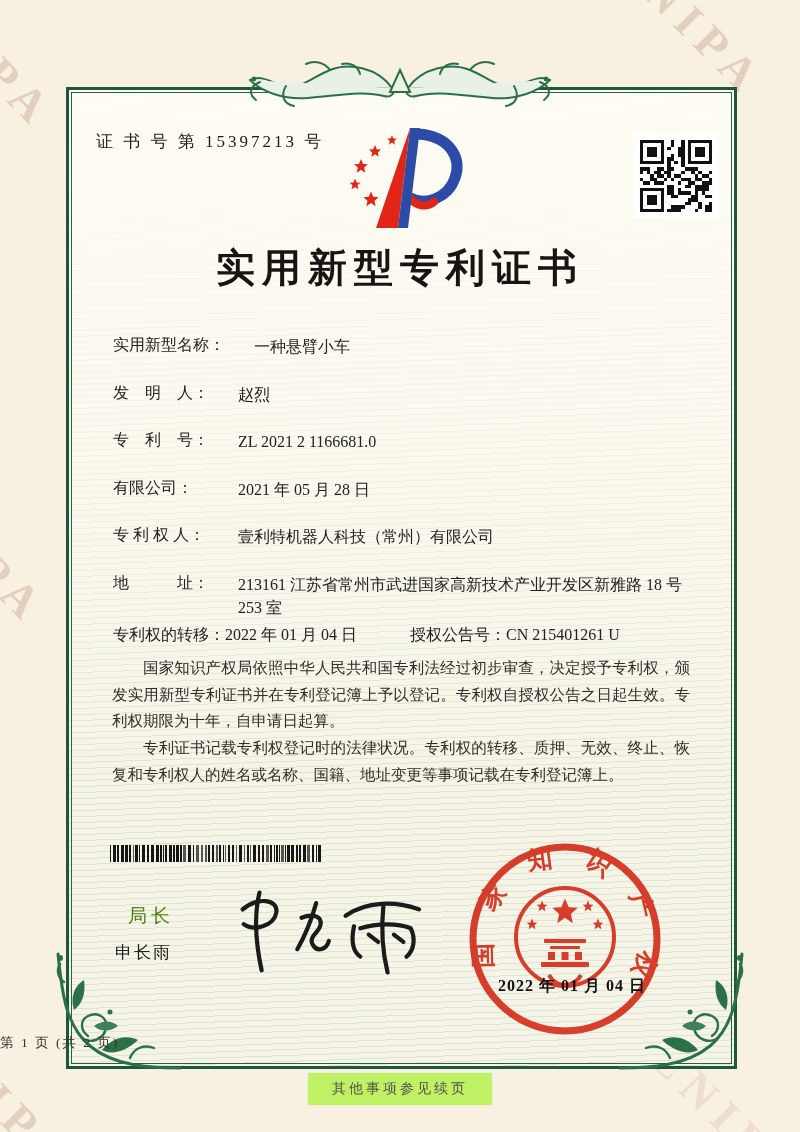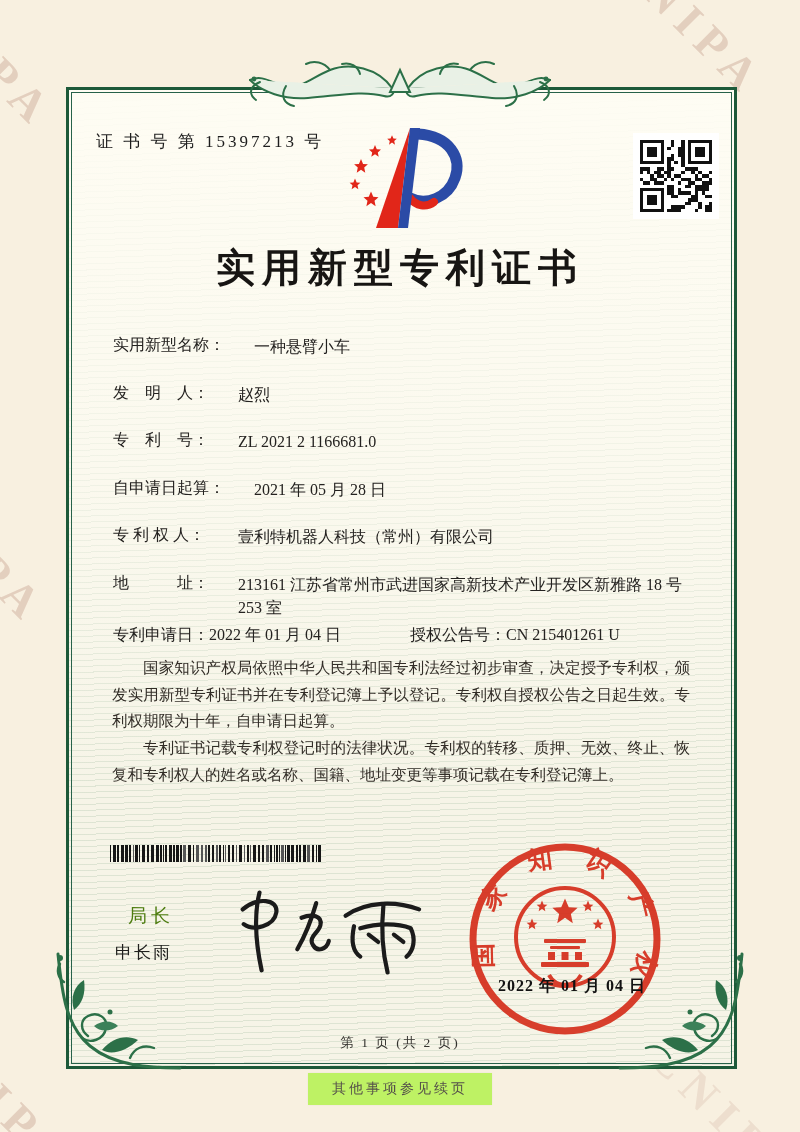--- a/index.html
+++ b/index.html
@@ -80,21 +80,21 @@
   
   .seal{position:absolute;left:466px;top:840px;width:198px;height:198px;}
   .seal-date{
     position:absolute;left:497px;top:976px;width:150px;
     text-align:center;font-size:16px;font-weight:bold;
     letter-spacing:1px;color:#121212;
   }
   
   .page-info{
     position:absolute;left:0;top:1034px;width:100%;
-    text-align:center;font-size:13.5px;letter-spacing:2px;color:#33322e;
+    text-align:left;font-size:13.5px;letter-spacing:2px;color:#33322e;
   }
   .note{
     position:absolute;left:50%;top:1073px;transform:translateX(-50%);
     background:#bef264;padding:7px 24px;
     font-size:14px;letter-spacing:3px;color:#55504a;
     box-shadow:0 0 2px rgba(0,0,0,.05);
   }
   
   .dragon{position:absolute;left:240px;top:58px;width:320px;height:56px;}
   .corner{position:absolute;width:132px;height:122px;}
@@ -426,36 +426,36 @@
       </div>
       <div class="field-row">
         <span class="lab">发　明　人：</span>
         <span class="val">赵烈</span>
       </div>
       <div class="field-row">
         <span class="lab">专　利　号：</span>
         <span class="val">ZL 2021 2 1166681.0</span>
       </div>
       <div class="field-row">
-        <span class="lab">自申请日起算：</span>
+        <span class="lab">有限公司：</span>
         <span class="val">2021 年 05 月 28 日</span>
       </div>
       <div class="field-row">
         <span class="lab">专 利 权 人：</span>
         <span class="val">壹利特机器人科技（常州）有限公司</span>
       </div>
       <div class="field-row addr">
         <span class="lab">地　　　址：</span>
         <span class="val">213161 江苏省常州市武进国家高新技术产业开发区新雅路 18 号 253 室</span>
       </div>
     </div>
 
     <div class="grant-row">
       <div class="grant-left">
-        <span>专利申请日：</span><span>2022 年 01 月 04 日</span>
+        <span>专利权的转移：</span><span>2022 年 01 月 04 日</span>
       </div>
       <div>
         <span>授权公告号：</span><span>CN 215401261 U</span>
       </div>
     </div>
 
     <div class="paras">
       <p>国家知识产权局依照中华人民共和国专利法经过初步审查，决定授予专利权，颁发实用新型专利证书并在专利登记簿上予以登记。专利权自授权公告之日起生效。专利权期限为十年，自申请日起算。</p>
       <p>专利证书记载专利权登记时的法律状况。专利权的转移、质押、无效、终止、恢复和专利权人的姓名或名称、国籍、地址变更等事项记载在专利登记簿上。</p>
     </div>

